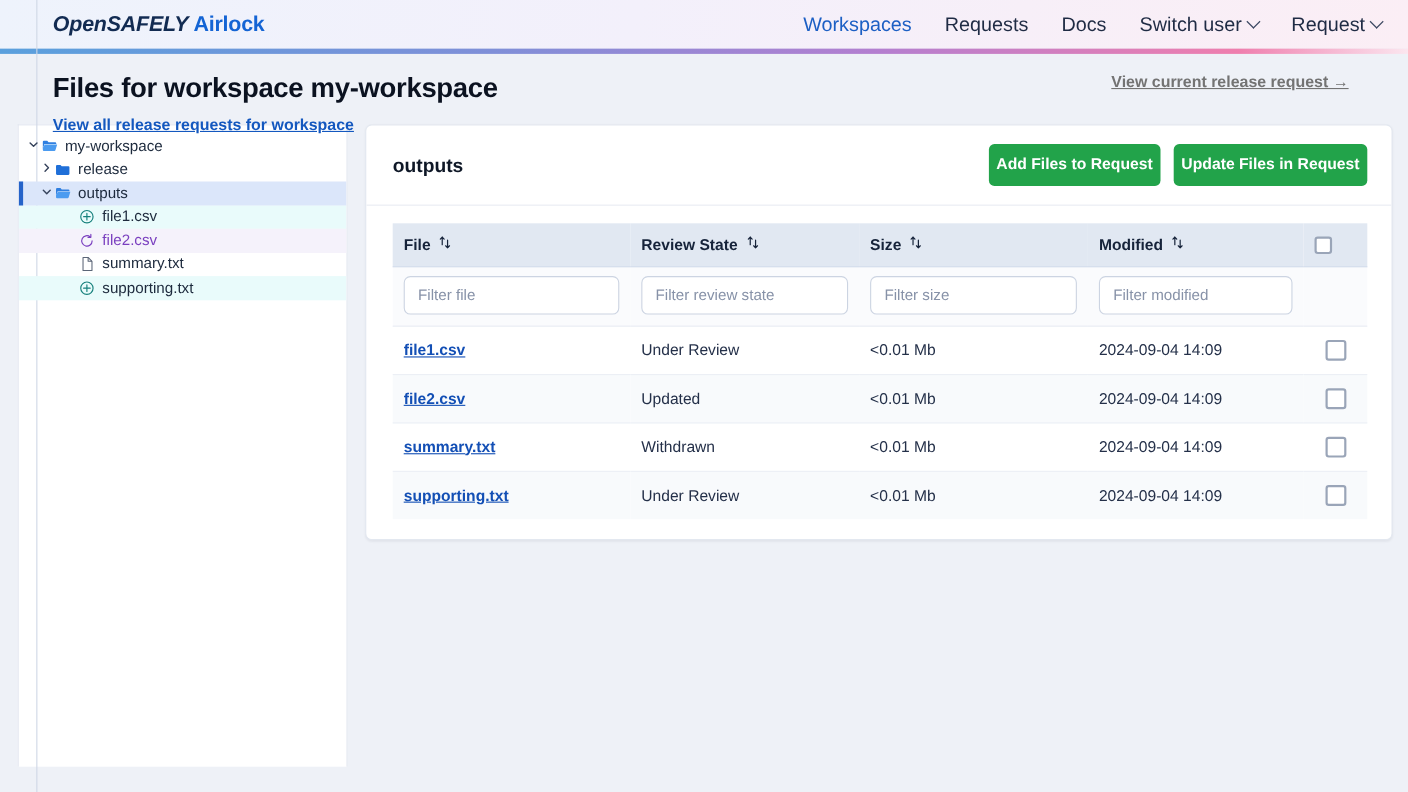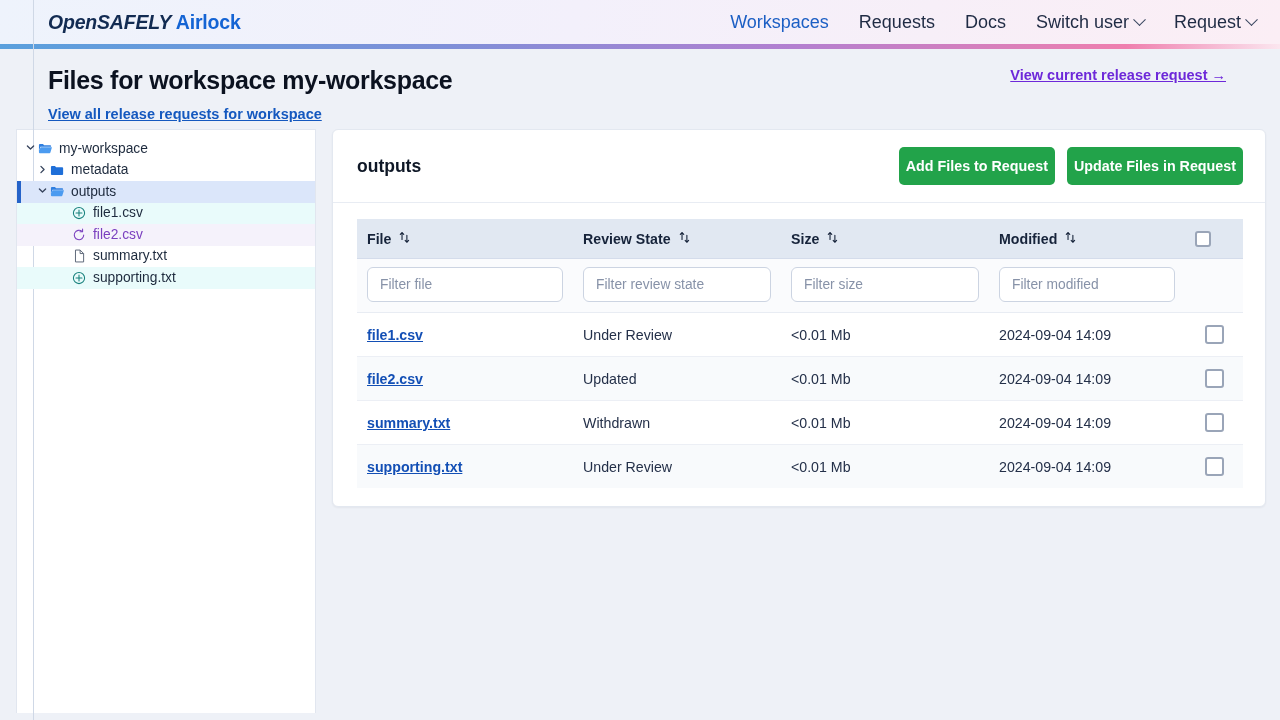--- a/index.html
+++ b/index.html
@@ -54,21 +54,21 @@
   }
   .grad-bar {
     height: 5px;
     background: linear-gradient(90deg, #5aa0dd 0%, #7f8fd8 35%, #b37fd0 62%, #ef7fae 88%, #fbe6ef 100%);
   }
 
   
   .page-head {
     padding: 16px 24px 0 48px;
     position: relative;
-    height: 80px;
+    height: 64px;
   }
   .page-title {
     font-size: 25px;
     font-weight: bold;
     color: #0b1220;
     letter-spacing: -0.3px;
     margin: 0;
     line-height: 1.2;
   }
   .sub-link {
@@ -78,21 +78,21 @@
     font-weight: bold;
     color: #1458bf;
     text-decoration: underline;
     cursor: pointer;
   }
   .top-right-link {
     position: absolute;
     right: 54px; top: 18px;
     font-size: 14.5px;
     font-weight: bold;
-    color: #6d28d9;
+    color: #737373;
     text-decoration: underline;
     cursor: pointer;
     white-space: nowrap;
   }
 
   
   .body-wrap {
     display: flex;
     align-items: flex-start;
     padding-left: 16px;
@@ -334,21 +334,21 @@
         </div>
         <div class="tree-row lvl1 ">
           <span class="chev"><svg width="11" height="11" viewBox="0 0 12 12">
               <path d="M4.3 2.6 7.7 6l-3.4 3.4" fill="none" stroke="#36435c" stroke-width="1.4" stroke-linecap="round" stroke-linejoin="round"></path>
             </svg></span>
           <span class="ic">
             <svg width="15" height="15" viewBox="0 0 16 16">
               <path d="M1 4.2a1 1 0 0 1 1-1h3.3l1.2 1.3H13a1 1 0 0 1 1 1v6.3a1 1 0 0 1-1 1H2a1 1 0 0 1-1-1z" fill="#1f6fd8"></path>
             </svg>
           </span>
-          <span class="tlabel ">metadata</span>
+          <span class="tlabel ">release</span>
         </div>
         <div class="tree-row lvl1 sel-blue active-bar">
           <span class="chev"><svg width="11" height="11" viewBox="0 0 12 12">
               <path d="M2.6 4.3 6 7.7l3.4-3.4" fill="none" stroke="#36435c" stroke-width="1.4" stroke-linecap="round" stroke-linejoin="round"></path>
             </svg></span>
           <span class="ic">
             <svg width="15" height="15" viewBox="0 0 16 16">
               <path d="M1 4.2a1 1 0 0 1 1-1h3.3l1.2 1.3H13a1 1 0 0 1 1 1v.7H2.6L1 10.6z" fill="#2f7fe0"></path>
               <path d="M2.9 6.7h12.0l-1.7 5.6a1 1 0 0 1-1 .7H2a1 1 0 0 1-1-1V10z" fill="#4b9bf0"></path>
             </svg>

